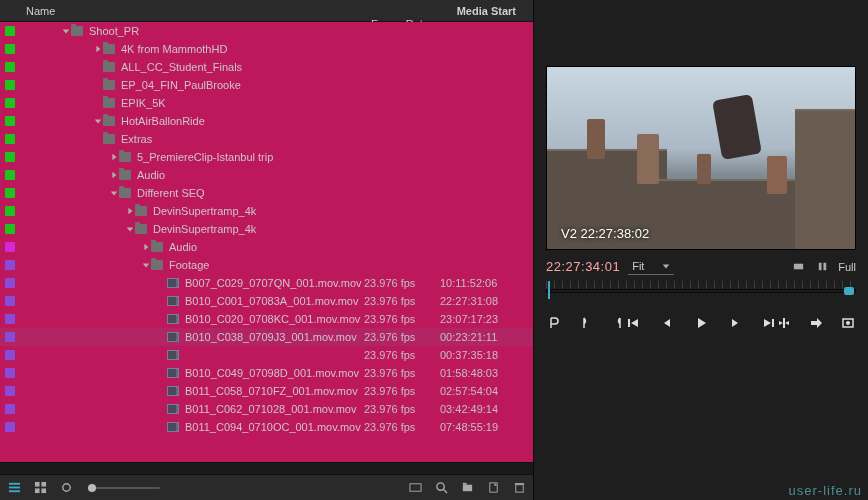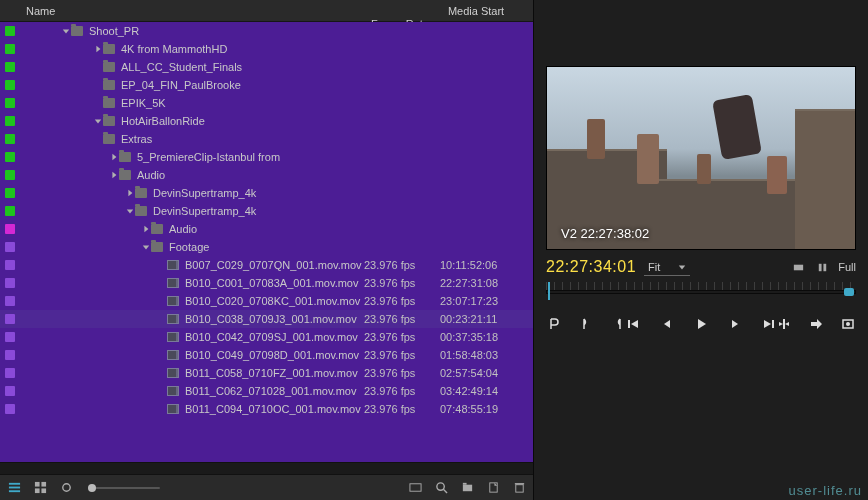--- a/index.html
+++ b/index.html
@@ -4,23 +4,23 @@
 <style>
   * { box-sizing: border-box; margin: 0; padding: 0; font-family: 'Segoe UI', Arial, sans-serif; }
   body { background: #1a1a1a; width: 868px; height: 500px; overflow: hidden; color: #b8b8b8; font-size: 11px; position: relative; }
   .main { display: flex; width: 100%; height: 100%; }
   .left-panel { width: 534px; background: #232323; display: flex; flex-direction: column; border-right: 1px solid #0a0a0a; }
   .right-panel { flex: 1; background: #1e1e1e; display: flex; flex-direction: column; }
 
   .header-row { display: flex; align-items: center; height: 22px; background: #2a2a2a; border-bottom: 1px solid #161616; padding-left: 26px; user-select: none; }
   .col-name { flex: 0 0 338px; color: #d0d0d0; display: flex; align-items: center; gap: 6px; }
   .col-fps { flex: 0 0 72px; text-align: center; color: #d0d0d0; margin-top: 27px; }
-  .col-start { flex: 0 0 80px; text-align: center; color: #d0d0d0; }
-
-  .tree-area { flex: 1; overflow-y: auto; overflow-x: hidden; background: #4c1d95; position: relative; }
+  .col-start { flex: 0 0 80px; text-align: right; color: #d0d0d0; font-weight: bold; }
+
+  .tree-area { flex: 1; overflow-y: auto; overflow-x: hidden; background: #be185d; position: relative; }
   .tree-row { display: flex; align-items: center; height: 18px; position: relative; }
   .color-chip { width: 10px; height: 10px; flex: 0 0 10px; margin-left: 5px; margin-right: 6px; border-radius: 1px; }
   .indent { display: inline-block; }
   .arrow { width: 10px; height: 10px; display: inline-flex; align-items: center; justify-content: center; color: #b0b0b0; cursor: pointer; }
   .arrow svg { width: 8px; height: 8px; }
   .folder-icon { width: 12px; height: 10px; background: #707070; border-radius: 1px; display: inline-block; position: relative; margin-right: 6px; }
   .folder-icon::before { content:""; position:absolute; top:-2px; left:0; width:5px; height:2px; background:#707070; border-radius:1px 1px 0 0; }
   .clip-icon { width: 12px; height: 10px; background: #4a4a5a; border: 1px solid #7a7a9a; display: inline-block; margin-right: 6px; position: relative; }
   .clip-icon::after { content:""; position:absolute; right:-1px; top:-1px; bottom:-1px; width:3px; background: linear-gradient(#7a7a9a,#7a7a9a); opacity:.6; }
   .row-label { color: #c8c8c8; white-space: nowrap; }
@@ -39,21 +39,21 @@
   
   .preview-space { flex: 0 0 60px; }
   .preview-img { margin: 6px 12px 0 12px; height: 184px; background: linear-gradient(180deg,#b8c8d8 0%, #9aaec0 30%, #6e7a82 55%, #3a3e3e 75%, #2a2a2a 100%); position: relative; border: 1px solid #000; overflow: hidden; }
   .preview-img .sky { position:absolute; inset:0; background: linear-gradient(#c9d7e2,#aab9c5 45%,#7e8a92 60%); }
   .preview-img .block { position:absolute; background:#5a5048; border-top:2px solid #766a5e; }
   .preview-img .chimney { position:absolute; background:#7a5a48; border-radius:2px; }
   .preview-img .person { position:absolute; width:40px; height:60px; background:#3a3030; border-radius:6px; top:30px; left:170px; transform: rotate(-10deg); }
   .overlay-text { position: absolute; left: 14px; bottom: 8px; color: #fff; font-size: 13px; text-shadow: 0 0 4px #000; }
 
   .monitor-controls { margin: 8px 12px 0 12px; display: flex; align-items: center; gap: 8px; }
-  .timecode { color: #fde047; font-size: 16px; letter-spacing: .5px; }
+  .timecode { color: #fca5a5; font-size: 13px; letter-spacing: .5px; }
   .fit-select { display:flex; align-items:center; gap:18px; color:#ccc; border-bottom:1px solid #666; padding:2px 4px; cursor:pointer; }
   .mini-icons { display:flex; gap:8px; }
   .quality { margin-left:auto; color:#ccc; }
 
   .timeline { margin: 6px 12px 0 12px; height: 22px; position: relative; }
   .timeline .track { position: absolute; left:0; right:0; top:8px; height:4px; background:#1b1b1b; border:1px solid #0a0a0a; }
   .timeline .ticks { position:absolute; left:0; right:0; top:0; height:8px; background: repeating-linear-gradient(90deg,#888 0 1px, transparent 1px 8px); opacity:.3; }
   .timeline .playhead { position:absolute; top:0; width:2px; height:18px; background:#3fa9c9; left:2px; }
   .timeline .endmark { position:absolute; right:2px; top:6px; width:10px; height:8px; background:#3fa9c9; border-radius:2px; }
 
@@ -154,32 +154,43 @@
         </div>
         <div class="tree-row">
           <span class="color-chip c-green"></span>
           <span class="indent" style="width:88px"></span>
           <span class="arrow">
             <svg viewBox="0 0 10 10">
               <polygon class="chev-right" points="3,1 3,9 8,5"></polygon>
             </svg>
           </span>
           <span class="folder-icon"></span>
-          <span class="row-label">5_PremiereClip-Istanbul from</span>
+          <span class="row-label">5_PremiereClip-Istanbul trip</span>
         </div>
         <div class="tree-row">
           <span class="color-chip c-green"></span>
           <span class="indent" style="width:88px"></span>
           <span class="arrow">
             <svg viewBox="0 0 10 10">
               <polygon class="chev-right" points="3,1 3,9 8,5"></polygon>
             </svg>
           </span>
           <span class="folder-icon"></span>
           <span class="row-label">Audio</span>
+        </div>
+        <div class="tree-row">
+          <span class="color-chip c-green"></span>
+          <span class="indent" style="width:88px"></span>
+          <span class="arrow">
+            <svg viewBox="0 0 10 10">
+              <polygon class="chev-down" points="1,3 9,3 5,8"></polygon>
+            </svg>
+          </span>
+          <span class="folder-icon"></span>
+          <span class="row-label">Different SEQ</span>
         </div>
         <div class="tree-row">
           <span class="color-chip c-green"></span>
           <span class="indent" style="width:104px"></span>
           <span class="arrow">
             <svg viewBox="0 0 10 10">
               <polygon class="chev-right" points="3,1 3,9 8,5"></polygon>
             </svg>
           </span>
           <span class="folder-icon"></span>
@@ -252,21 +263,20 @@
           <span class="clip-icon"></span>
           <span class="row-label">B010_C038_0709J3_001.mov.mov</span>
           <span class="row-fps">23.976 fps</span>
           <span class="row-start">00:23:21:11</span>
         </div>
         <div class="tree-row">
           <span class="color-chip c-purple"></span>
           <span class="indent" style="width:136px"></span>
           <span class="arrow"></span>
           <span class="clip-icon"></span>
-          <span class="row-label">B010_C042_0709SJ_001.mov.mov</span>
           <span class="row-fps">23.976 fps</span>
           <span class="row-start">00:37:35:18</span>
         </div>
         <div class="tree-row">
           <span class="color-chip c-purple"></span>
           <span class="indent" style="width:136px"></span>
           <span class="arrow"></span>
           <span class="clip-icon"></span>
           <span class="row-label">B010_C049_07098D_001.mov.mov</span>
           <span class="row-fps">23.976 fps</span>

